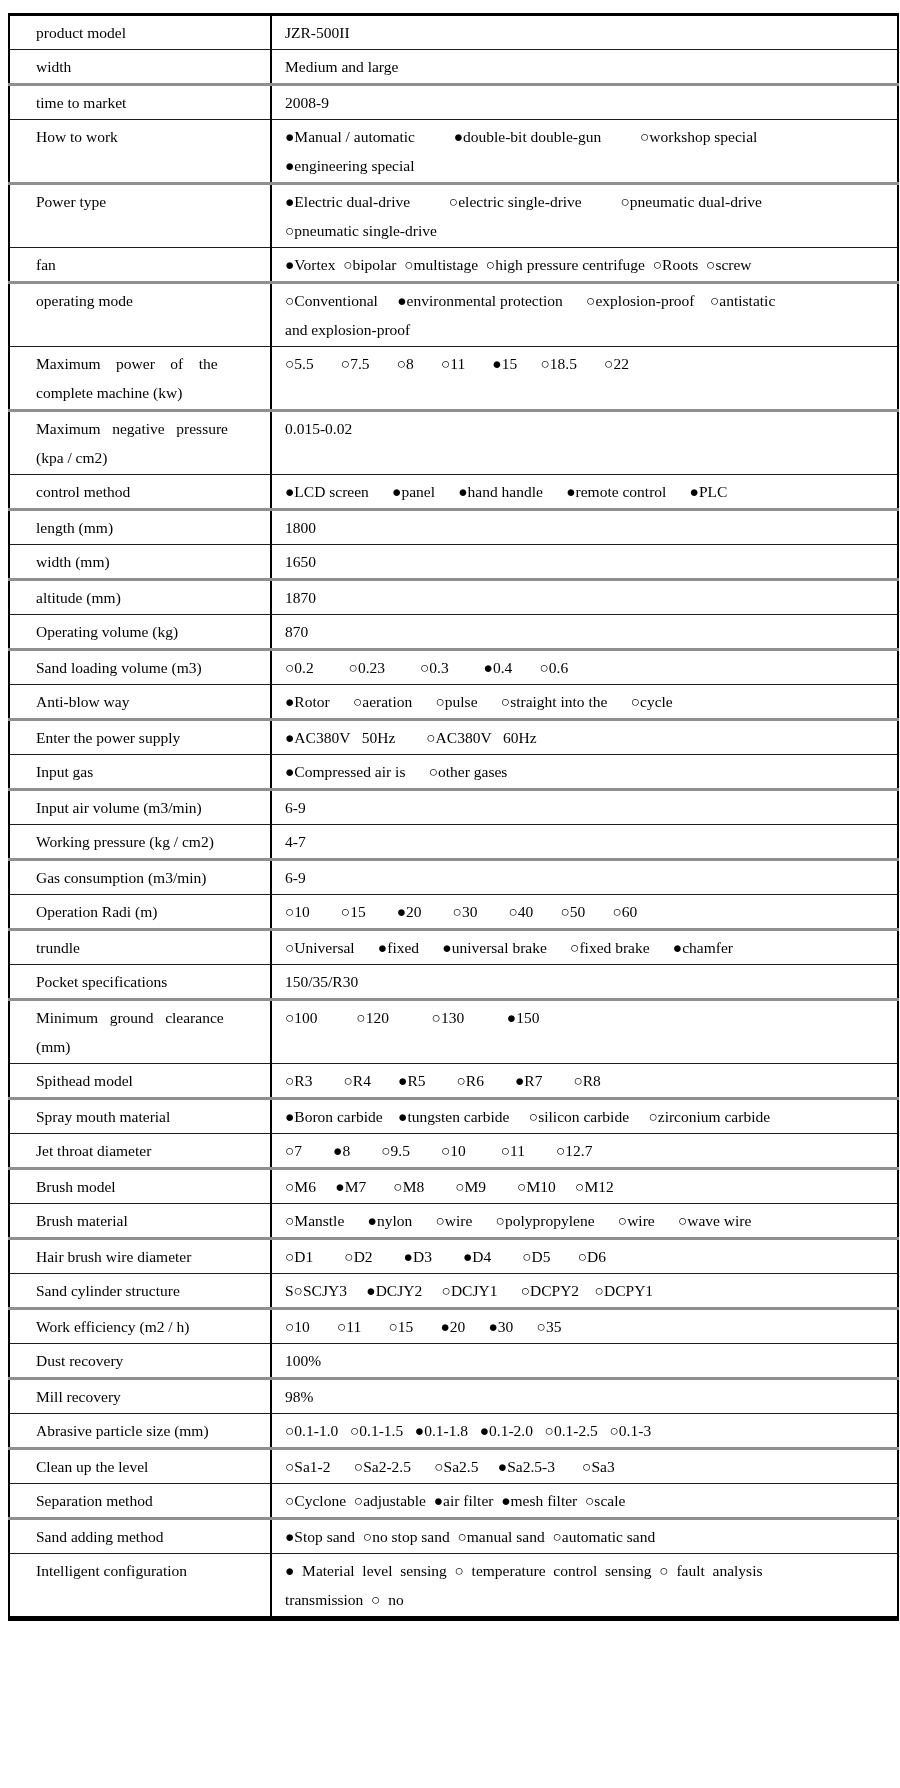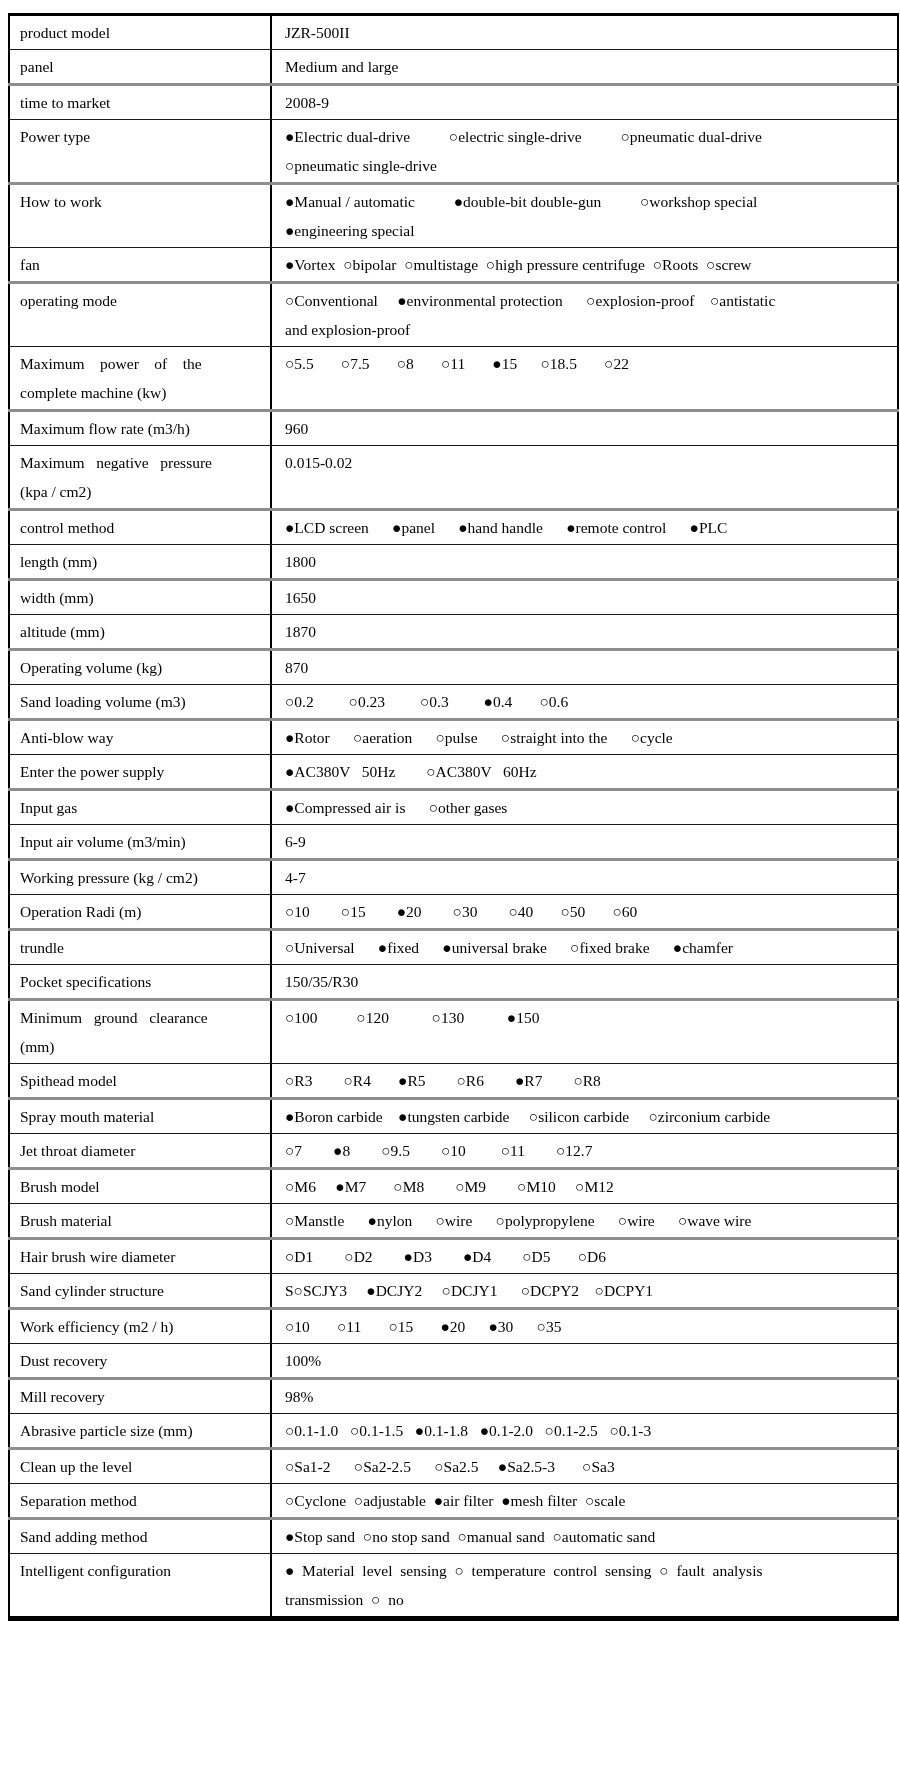--- a/index.html
+++ b/index.html
@@ -29,21 +29,21 @@
   td {
     vertical-align: top;
     font-size: 15.5px;
     line-height: 29px;
     padding: 2px 10px 2px 10px;
     white-space: pre-wrap;
     word-break: normal;
   }
   td.label-cell {
     border-right: 2px solid #000000;
-    padding-left: 10px;
+    padding-left: 26px;
   }
   td.value-cell {
     padding-left: 13px;
     margin-top: 32px;
   }
   tr:nth-child(odd) td  { border-bottom: 1px solid #1c1c1c; }
   tr:nth-child(even) td { border-bottom: 3px solid #8f8f8f; }
   tr:last-child td { border-bottom: none; }
 </style>
 </head>
@@ -54,56 +54,52 @@
     <colgroup>
       <col class="c1">
       <col class="c2">
     </colgroup>
     <tbody>
         <tr>
           <td class="label-cell">product model</td>
           <td class="value-cell">JZR-500II</td>
         </tr>
         <tr>
-          <td class="label-cell">panel</td>
+          <td class="label-cell">width</td>
           <td class="value-cell">Medium and large</td>
         </tr>
         <tr>
           <td class="label-cell">time to market</td>
           <td class="value-cell">2008-9</td>
+        </tr>
+        <tr>
+          <td class="label-cell">How to work</td>
+          <td class="value-cell">●Manual / automatic          ●double-bit double-gun          ○workshop special
+●engineering special</td>
         </tr>
         <tr>
           <td class="label-cell">Power type</td>
           <td class="value-cell">●Electric dual-drive          ○electric single-drive          ○pneumatic dual-drive
 ○pneumatic single-drive</td>
         </tr>
         <tr>
-          <td class="label-cell">How to work</td>
-          <td class="value-cell">●Manual / automatic          ●double-bit double-gun          ○workshop special
-●engineering special</td>
-        </tr>
-        <tr>
           <td class="label-cell">fan</td>
           <td class="value-cell">●Vortex  ○bipolar  ○multistage  ○high pressure centrifuge  ○Roots  ○screw</td>
         </tr>
         <tr>
           <td class="label-cell">operating mode</td>
           <td class="value-cell">○Conventional     ●environmental protection      ○explosion-proof    ○antistatic
 and explosion-proof</td>
         </tr>
         <tr>
           <td class="label-cell">Maximum    power    of    the
 complete machine (kw)</td>
           <td class="value-cell">○5.5       ○7.5       ○8       ○11       ●15      ○18.5       ○22</td>
         </tr>
         <tr>
-          <td class="label-cell">Maximum flow rate (m3/h)</td>
-          <td class="value-cell">960</td>
-        </tr>
-        <tr>
           <td class="label-cell">Maximum   negative   pressure
 (kpa / cm2)</td>
           <td class="value-cell">0.015-0.02</td>
         </tr>
         <tr>
           <td class="label-cell">control method</td>
           <td class="value-cell">●LCD screen      ●panel      ●hand handle      ●remote control      ●PLC</td>
         </tr>
         <tr>
           <td class="label-cell">length (mm)</td>
@@ -137,20 +133,24 @@
           <td class="label-cell">Input gas</td>
           <td class="value-cell">●Compressed air is      ○other gases</td>
         </tr>
         <tr>
           <td class="label-cell">Input air volume (m3/min)</td>
           <td class="value-cell">6-9</td>
         </tr>
         <tr>
           <td class="label-cell">Working pressure (kg / cm2)</td>
           <td class="value-cell">4-7</td>
+        </tr>
+        <tr>
+          <td class="label-cell">Gas consumption (m3/min)</td>
+          <td class="value-cell">6-9</td>
         </tr>
         <tr>
           <td class="label-cell">Operation Radi (m)</td>
           <td class="value-cell">○10        ○15        ●20        ○30        ○40       ○50       ○60</td>
         </tr>
         <tr>
           <td class="label-cell">trundle</td>
           <td class="value-cell">○Universal      ●fixed      ●universal brake      ○fixed brake      ●chamfer</td>
         </tr>
         <tr>

